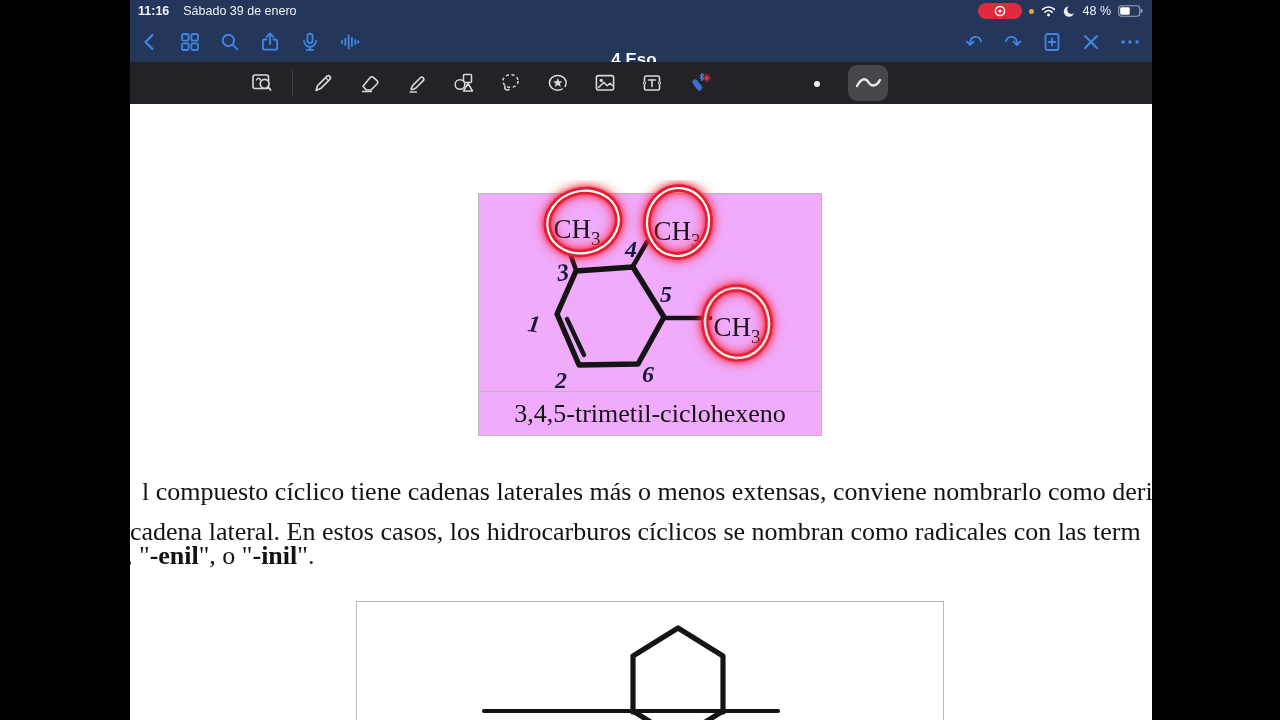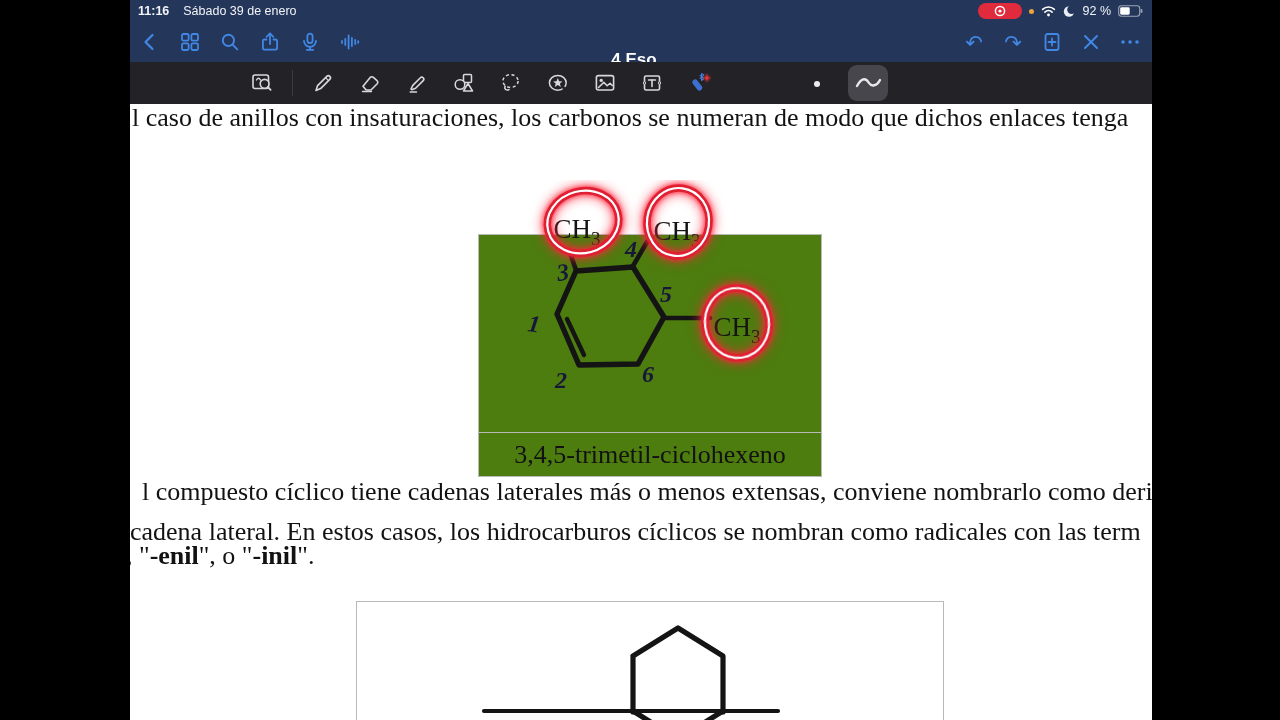--- a/index.html
+++ b/index.html
@@ -49,21 +49,21 @@
                 border-radius:9px; background:#46464c; display:flex; align-items:center;
                 justify-content:center; }
 
   
   .doc { position:absolute; left:130px; top:104px; width:1022px; height:616px;
          background:#ffffff; overflow:hidden; z-index:1; }
   .docline { position:absolute; white-space:nowrap; font-family:"Liberation Serif", serif;
              font-size:26px; line-height:30px; color:#121212; }
 
   .figure1 { position:absolute; left:348px; top:89px; width:344px; height:243px;
-             border:1.5px solid #b9b9b9; background:#4d7c0f;margin-top:41px; }
+             border:1.5px solid #b9b9b9; background:#f0abfc; }
   .fig1-caption { position:absolute; left:0; right:0; bottom:0; height:44px;
                   border-top:1.5px solid #b9b9b9; display:flex; align-items:center;
                   justify-content:center; font-family:"Liberation Serif", serif;
                   font-size:26px; color:#121212; }
   .fig1-svg { position:absolute; left:340px; top:76px; width:360px; height:280px; z-index:3; }
 
   .figure2 { position:absolute; left:226px; top:497px; width:588px; height:230px;
              border:1.5px solid #b9b9b9; background:#fff; }
   .fig2-svg { position:absolute; left:0; top:0; width:586px; height:228px; }
 
@@ -92,21 +92,21 @@
       <div class="dot-orange"></div>
       <svg width="15" height="12" viewBox="0 0 15 12">
         <path d="M1.6,4.4 a8.6,8.6 0 0 1 11.8,0" fill="none" stroke="#fff" stroke-width="1.6" stroke-linecap="round"></path>
         <path d="M3.9,7.1 a5.2,5.2 0 0 1 7.2,0" fill="none" stroke="#fff" stroke-width="1.6" stroke-linecap="round"></path>
         <circle cx="7.5" cy="10" r="1.4" fill="#fff"></circle>
       </svg>
       <svg width="13" height="13" viewBox="0 0 13 13">
         <circle cx="6" cy="6.5" r="5.2" fill="#e9edf4"></circle>
         <circle cx="8.6" cy="4.6" r="4.4" fill="#24365a"></circle>
       </svg>
-      <span class="pct">92 %</span>
+      <span class="pct">48 %</span>
       <svg width="25" height="12" viewBox="0 0 25 12">
         <rect x="0.7" y="0.7" width="21" height="10.5" rx="2.6" fill="none" stroke="rgba(255,255,255,.55)" stroke-width="1.1"></rect>
         <rect x="2.2" y="2.2" width="9.5" height="7.5" rx="1.4" fill="#fff"></rect>
         <rect x="22.6" y="4" width="1.8" height="4" rx="0.9" fill="rgba(255,255,255,.55)"></rect>
       </svg>
     </div>
   </div>
 
   <div class="navbar">
     <div class="nav-left">
@@ -281,21 +281,20 @@
     <div class="stroke-dot"></div>
     <div class="stroke-btn">
       <svg width="30" height="22" viewBox="0 0 30 22">
         <path d="M4 14 C9 5 13 6 16 11 C18.5 15 24 14 27 8" fill="none" stroke="#e8e8ea" stroke-width="2.4" stroke-linecap="round"></path>
       </svg>
     </div>
   </div>
 
   <div class="doc">
 
-    <div class="docline" style="left:2px; top:-1px;">l caso de anillos con insaturaciones, los carbonos se numeran de modo que dichos enlaces tenga</div>
 
     <div class="figure1">
       <div class="fig1-caption">3,4,5-trimetil-ciclohexeno</div>
     </div>
 
     <svg class="fig1-svg" viewBox="0 0 360 280">
 
       <g fill="none" stroke="#141414" stroke-width="5.4" stroke-linejoin="round" stroke-linecap="round">
         <polygon points="106,91 163,87 194,137 168,184 109,185 87,134"></polygon>
         <line x1="97" y1="139" x2="114" y2="175" stroke-width="4.4"></line>

